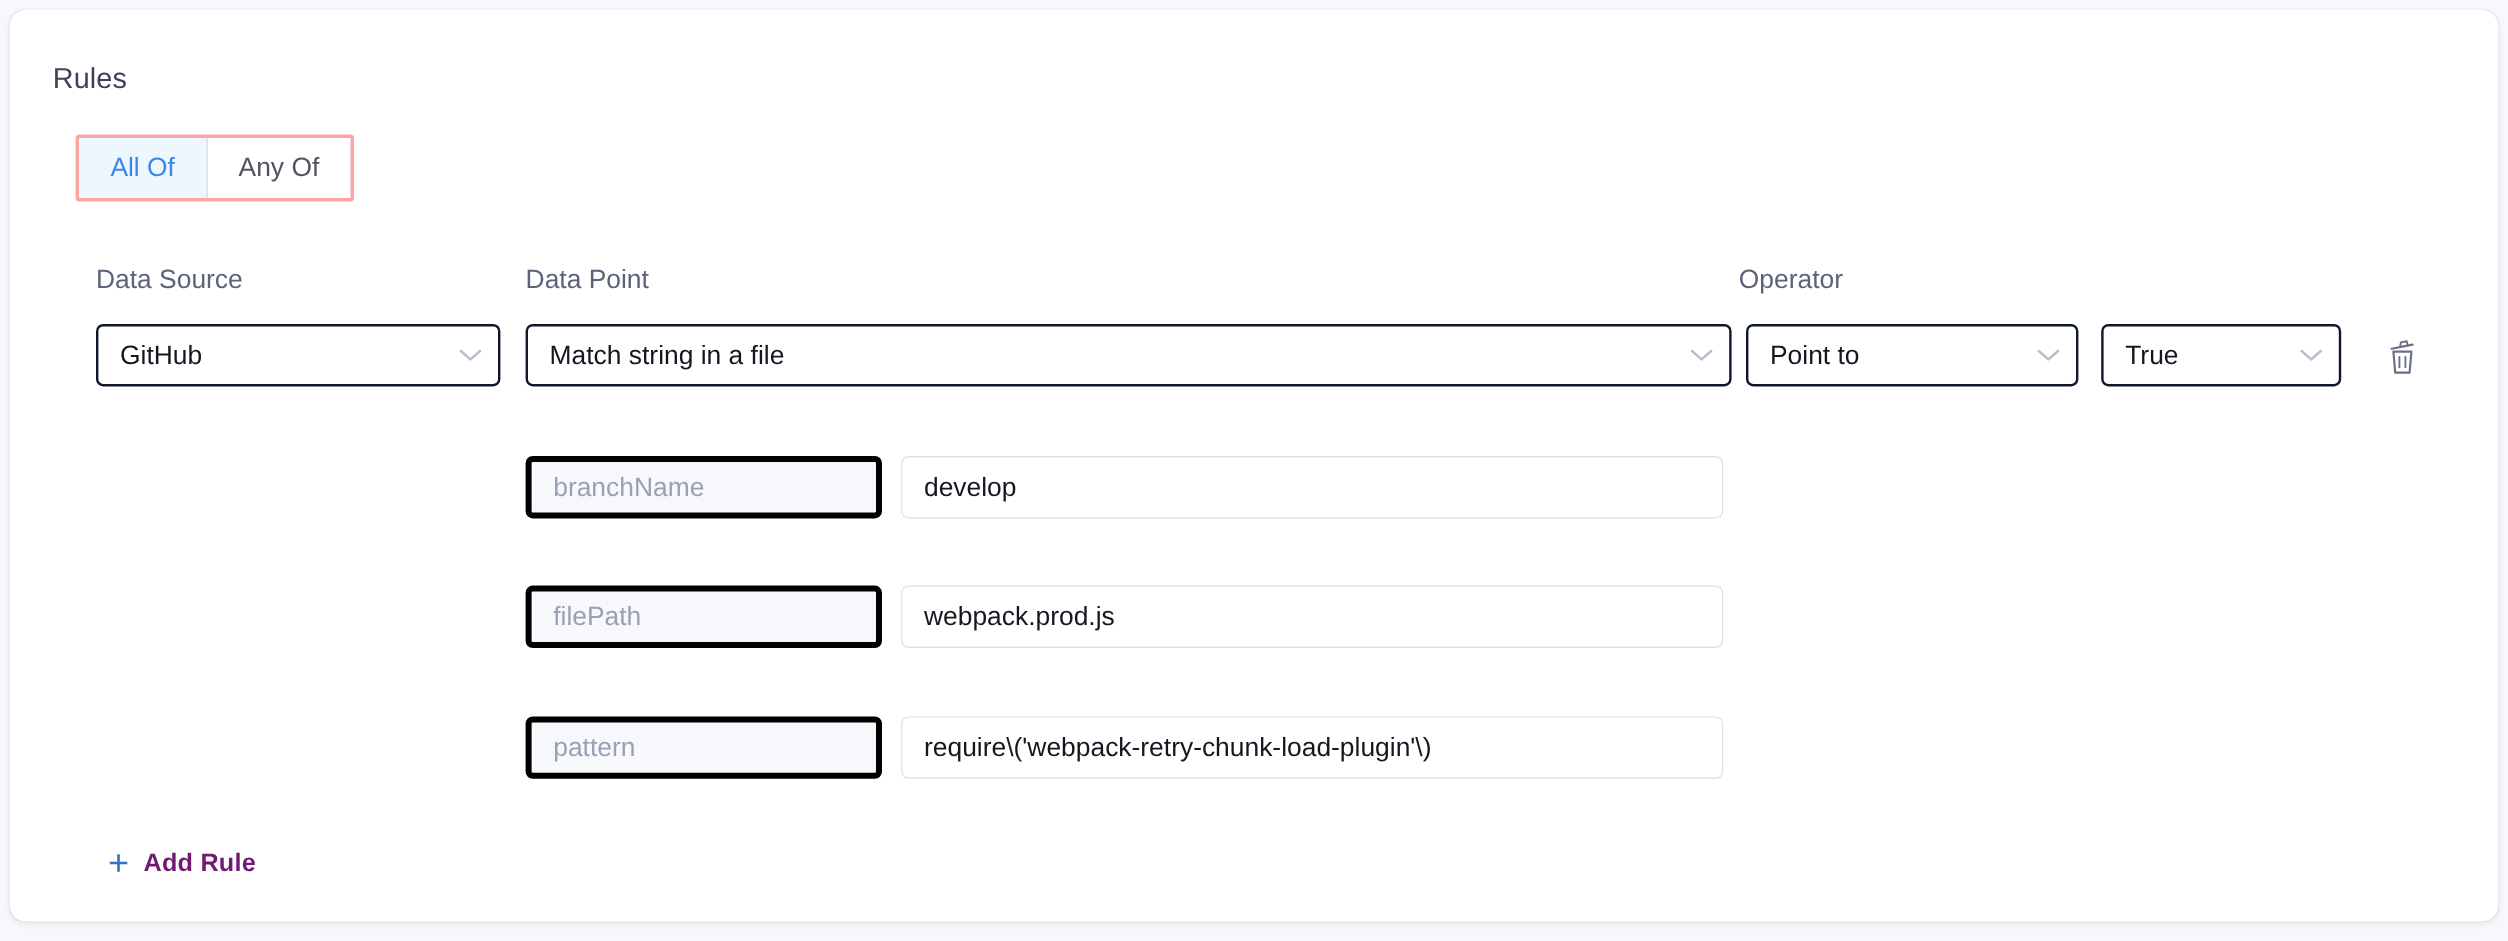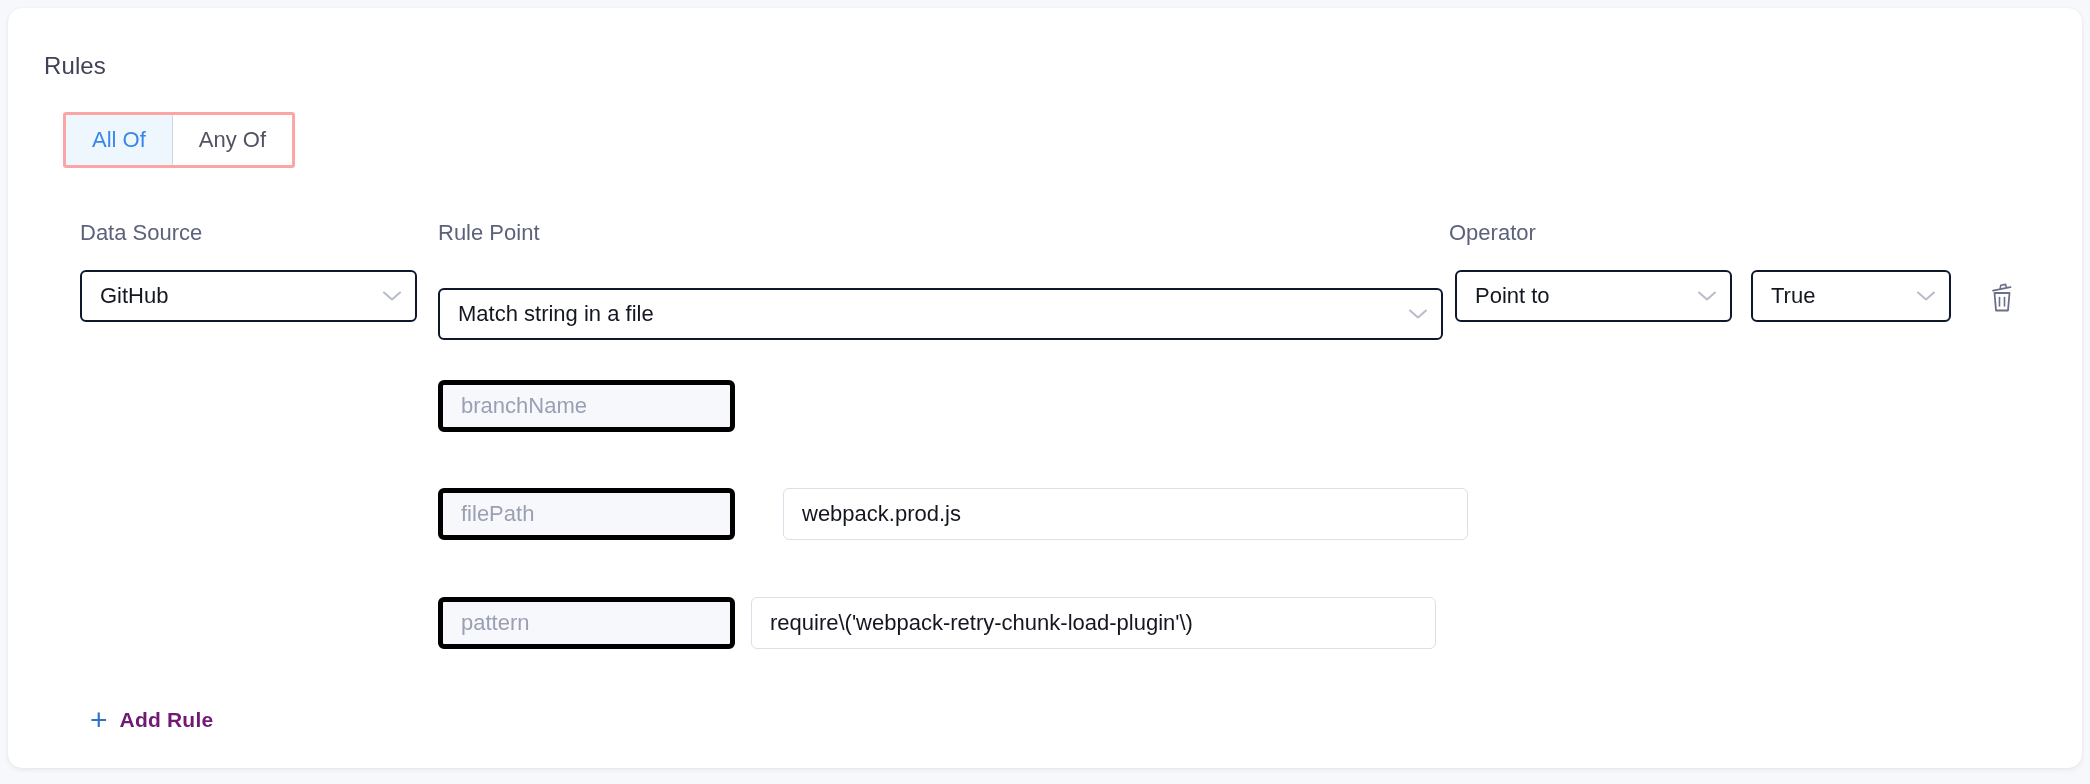--- a/index.html
+++ b/index.html
@@ -112,21 +112,21 @@
     width: 34px;
     display: flex;
     align-items: center;
     justify-content: center;
     flex: none;
     padding-right: 6px;
   }
   .chev svg { display: block; }
 
   .sel-data-source { left: 72px;  top: 262px; width: 337px; }
-  .sel-data-point  { left: 430px; top: 280px; width: 1005px; }
+  .sel-data-point  { left: 430px; top: 262px; width: 1005px; }
   .sel-operator    { left: 1447px; top: 262px; width: 277px; }
   .sel-boolean     { left: 1743px; top: 262px; width: 200px; }
 
   
   .delete-btn {
     position: absolute;
     left: 1975px;
     top: 272px;
     width: 38px;
     height: 38px;
@@ -140,21 +140,21 @@
   }
 
   
   .param-row {
     position: absolute;
     left: 430px;
     display: flex;
     align-items: center;
   }
   .param-row.r0 { top: 372px; }
-  .param-row.r1 { top: 480px; gap: 32px; }
+  .param-row.r1 { top: 480px; }
   .param-row.r2 { top: 589px; }
 
   .param-key {
     box-sizing: border-box;
     width: 297px;
     height: 52px;
     background: #f7f8fb;
     border: 5px solid #000000;
     border-radius: 6px;
     display: flex;
@@ -217,21 +217,21 @@
   <div class="card-inner">
 
     <div class="section-title">Rules</div>
 
     <div class="toggle-group">
       <button class="toggle-btn active">All Of</button>
       <button class="toggle-btn">Any Of</button>
     </div>
 
     <div class="field-label lbl-data-source">Data Source</div>
-    <div class="field-label lbl-data-point">Rule Point</div>
+    <div class="field-label lbl-data-point">Data Point</div>
     <div class="field-label lbl-operator">Operator</div>
 
     <div class="control sel-data-source">
       <span class="value">GitHub</span>
       <span class="chev">
         <svg width="20" height="12" viewBox="0 0 20 12" fill="none">
           <path d="M2 2.5 L10 9.5 L18 2.5" stroke="#b9bdca" stroke-width="2.1" stroke-linecap="round" stroke-linejoin="round"></path>
         </svg>
       </span>
     </div>
@@ -270,20 +270,21 @@
           <path d="M12.5 15.5 V24" stroke="#6b7087" stroke-width="1.6" stroke-linecap="round"></path>
           <path d="M17.5 15.5 V24" stroke="#6b7087" stroke-width="1.6" stroke-linecap="round"></path>
           <path d="M6 8.6 L23.5 5.2" stroke="#6b7087" stroke-width="1.8" stroke-linecap="round"></path>
           <path d="M13 6.9 L13.8 3.3 L18.6 2.4 L19.4 5.7" stroke="#6b7087" stroke-width="1.6" stroke-linejoin="round"></path>
         </svg>
       </span>
     </button>
 
     <div class="param-row r0">
       <div class="param-key">branchName</div>
+      <div class="param-value">develop</div>
     </div>
 
     <div class="param-row r1">
       <div class="param-key">filePath</div>
       <div class="param-value">webpack.prod.js</div>
     </div>
 
     <div class="param-row r2">
       <div class="param-key">pattern</div>
       <div class="param-value">require\('webpack-retry-chunk-load-plugin'\)</div>

